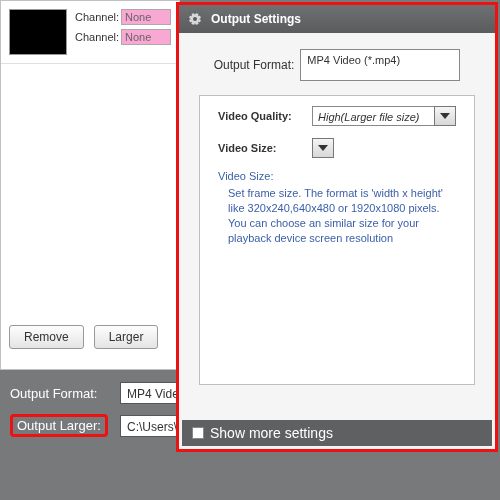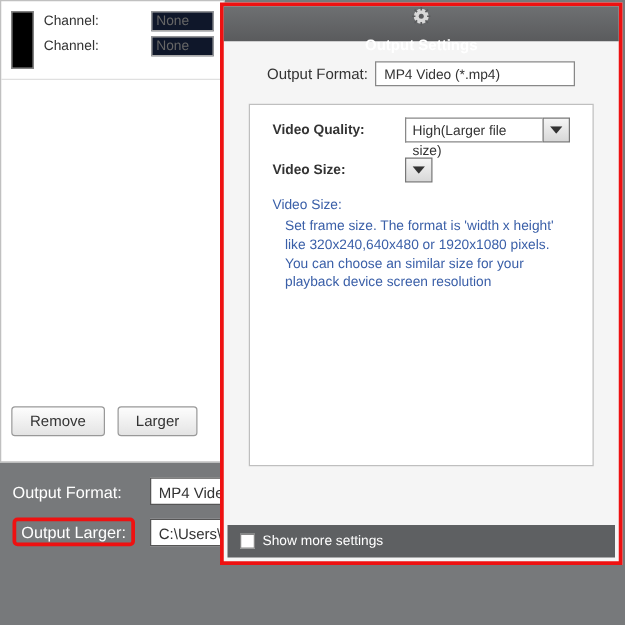--- a/index.html
+++ b/index.html
@@ -22,24 +22,24 @@
   .thumb {
     width: 60px; height: 46px;
     background: #000;
     border: 1px solid #999;
   }
   .file-fields {
     flex: 1;
     font-size: 11px;
     color: #333;
   }
-  .ff-row { display: flex; align-items: center; margin-bottom: 4px; white-space: nowrap; gap: 40px; }
+  .ff-row { display: flex; align-items: center; margin-bottom: 4px; white-space: nowrap; }
   .ff-row label { width: 46px; color: #333; }
   .ff-row .val {
-    background: #0f172a;
+    background: #f9a8d4;
     border: 1px solid #aaa;
     padding: 1px 3px;
     min-width: 50px;
     color: #666;
     font-size: 11px;
   }
   .btn-row {
     position: absolute;
     bottom: 20px; left: 8px;
     display: flex;
@@ -98,21 +98,20 @@
   .dlg-title {
     height: 28px;
     background: linear-gradient(#6e7072,#5a5b5d);
     color: #fff;
     display: flex;
     align-items: center;
     gap: 8px;
     padding: 0 8px;
     font-size: 12px;
     font-weight: bold;
-    flex-direction: column;
   }
   .gear-icon {
     width: 16px; height: 16px;
     display: flex; align-items: center; justify-content: center;
   }
   .gear-icon svg { width: 16px; height: 16px; }
   
   .dlg-body {
     padding: 16px 20px 8px 20px;
   }
@@ -124,55 +123,56 @@
     font-size: 12px;
     color: #333;
     margin-bottom: 14px;
   }
   .fmt-row .combo {
     background: #fff;
     border: 1px solid #888;
     padding: 2px 6px;
     font-size: 11px;
     width: 160px;
-    height: 20px;
+    height: 32px;
     line-height: 16px;
   }
   
   .video-box {
     border: 1px solid #bfbfbf;
     background: #fff;
     padding: 10px 18px 22px 18px;
     height: 290px;
   }
   .vb-title {
     color: #3a5fa8;
     font-weight: bold;
     font-size: 13px;
     padding-bottom: 4px;
     border-bottom: 1px solid #d0d0d0;
     margin-bottom: 16px;
   }
   .vb-row {
     display: flex;
     align-items: center;
-    gap: 20px;
+    gap: 8px;
     margin-bottom: 12px;
     font-size: 12px;
   }
   .vb-row .flabel {
     width: 86px;
     font-weight: bold;
     color: #333;
     font-size: 11px;
   }
   .vb-row .combo-outer {
     flex: 1;
     display: flex;
     align-items: flex-end;
+    font-style: italic;
   }
   .vb-row .combo-field {
     flex: 1;
     background: #fff;
     border: 1px solid #888;
     border-right: none;
     padding: 2px 5px;
     font-size: 11px;
     height: 20px;
     line-height: 16px;
@@ -204,21 +204,21 @@
   
   .dlg-footer {
     position: absolute;
     left: 3px; right: 3px; bottom: 3px;
     height: 26px;
     background: #5e6062;
     display: flex;
     align-items: center;
     padding: 12px 10px;
     color: #fff;
-    font-size: 11px;
+    font-size: 14px;
     gap: 6px;
   }
   .dlg-footer .chk {
     width: 12px; height: 12px;
     background: #fff;
     border: 1px solid #888;
   }
 </style>
 </head>
 <body>

